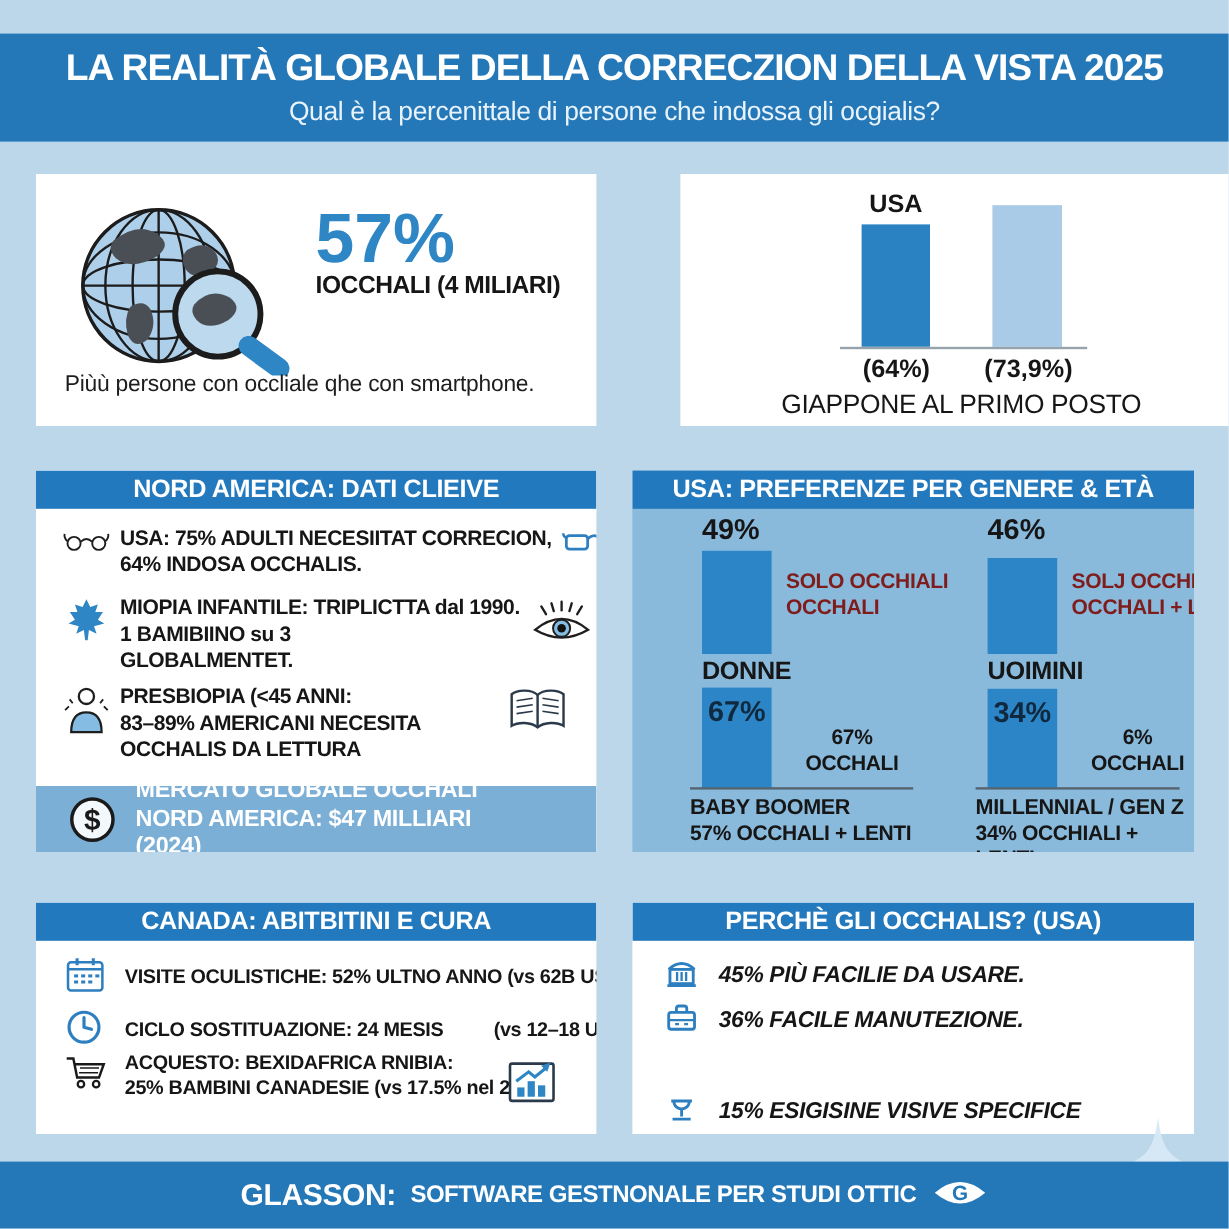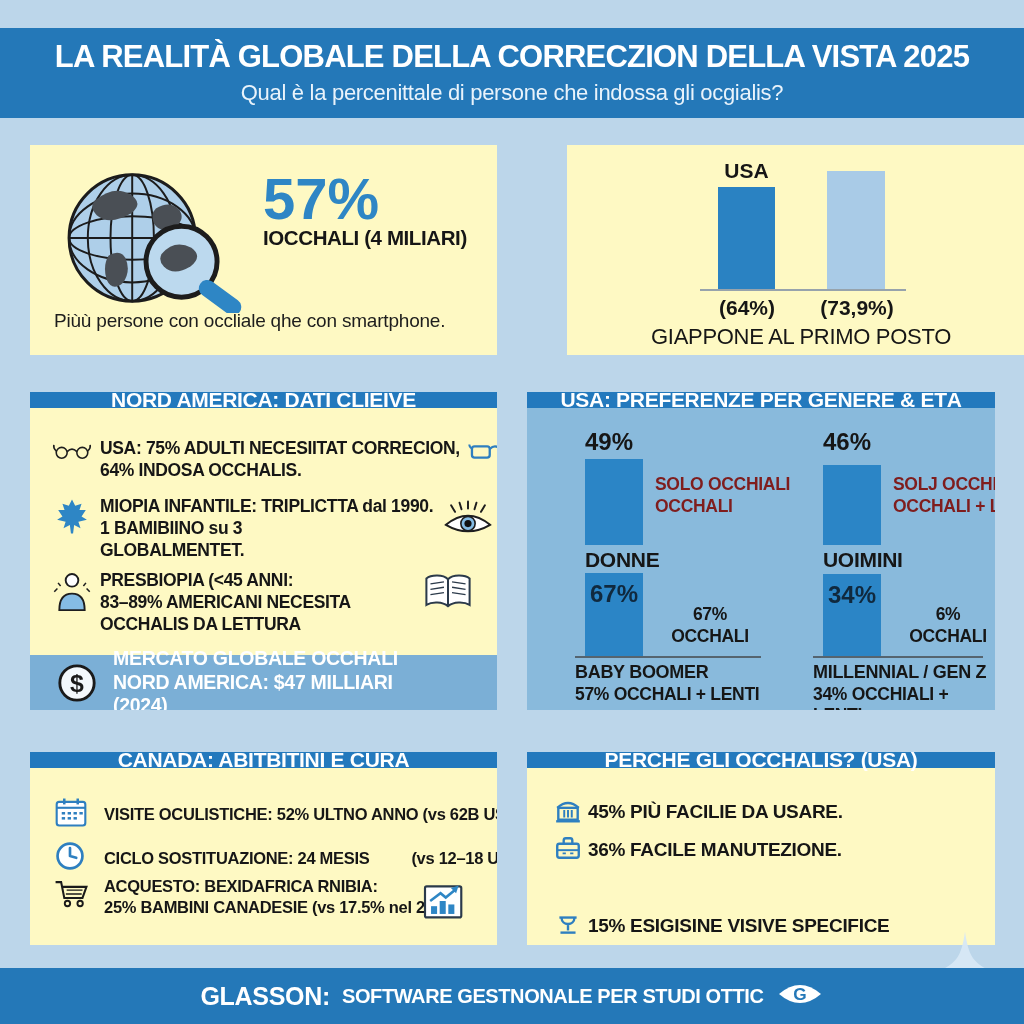--- a/index.html
+++ b/index.html
@@ -4,28 +4,28 @@
 <style>
   html,body{margin:0;padding:0;}
   .page{position:relative;width:1024px;height:1024px;background:#bcd6ea;
         font-family:"Liberation Sans",sans-serif;color:#161616;overflow:hidden;}
   
   .hdr{position:absolute;left:0;top:28px;width:1024px;height:90px;background:#2478b8;
        color:#fff;text-align:center;}
   .hdr h1{margin:11px 0 0;font-size:31px;font-weight:bold;letter-spacing:-0.8px;}
   .hdr p{margin:5px 0 0;font-size:22px;font-weight:400;color:#e9f3fb;letter-spacing:-0.3px;}
   
-  .card{position:absolute;background:#fef9c3;overflow:hidden;}
+  .card{position:absolute;background:#ffffff;overflow:hidden;}
   #card-global{left:30px;top:145px;width:467px;height:210px;}
   #card-japan {left:527px;top:145px;width:468px;height:210px;margin-left:40px;}
   #card-na    {left:30px;top:392px;width:467px;height:318px;}
   #card-pref  {left:527px;top:392px;width:468px;height:318px;background:#89badc;}
   #card-canada{left:30px;top:752px;width:467px;height:193px;}
   #card-why   {left:527px;top:752px;width:468px;height:193px;}
-  .banner{position:absolute;left:0;top:0;width:100%;height:16px;background:#2379bd;color:#fff;
+  .banner{position:absolute;left:0;top:0;width:100%;height:32px;background:#2379bd;color:#fff;
           display:flex;align-items:center;justify-content:center;
           font-size:21px;font-weight:bold;letter-spacing:-0.3px;}
   
   .globe{position:absolute;left:20px;top:18px;}
   .stat{position:absolute;left:233px;top:26px;}
   .stat .pct{font-size:58px;line-height:0.95;font-weight:bold;color:#2e86c5;}
   .stat .sl{font-size:20.5px;font-weight:bold;line-height:1.18;letter-spacing:-0.4px;}
   .gcap{position:absolute;left:24px;top:165px;font-size:19px;letter-spacing:-0.2px;color:#1d1d1d;}
   
   .jlabel{position:absolute;left:151px;width:57px;top:14px;text-align:center;
@@ -70,21 +70,21 @@
   .ca-row{position:absolute;left:24px;display:grid;grid-template-columns:42px 1fr;
           column-gap:8px;align-items:center;}
   .ca-r1{top:44px;} .ca-r2{top:88px;} .ca-r3{top:124px;align-items:flex-start;}
   .ca-txt{font-size:16.5px;font-weight:bold;letter-spacing:-0.3px;white-space:nowrap;}
   .ca-split{display:flex;gap:42px;}
   .ca-lines div{font-size:16.5px;font-weight:bold;letter-spacing:-0.3px;line-height:1.3;
                 white-space:nowrap;}
   .ca-growth{position:absolute;right:32px;top:130px;}
   
   .why-row{position:absolute;left:26px;display:grid;grid-template-columns:34px 1fr;
-           column-gap:1px;align-items:center;}
+           column-gap:12px;align-items:center;font-style:italic;}
   .w-r1{top:44px;} .w-r2{top:82px;} .w-r3{top:120px;} .w-r4{top:158px;}
   .why-txt{font-size:19px;font-weight:bold;letter-spacing:-0.3px;white-space:nowrap;}
   
   .ftr{position:absolute;left:0;top:968px;width:1024px;height:56px;background:#2478b8;
        display:flex;align-items:center;justify-content:center;gap:12px;color:#fff;}
   .ftr .brand{font-size:25px;font-weight:bold;letter-spacing:-0.3px;}
   .ftr .tag{font-size:20px;font-weight:bold;letter-spacing:-0.4px;}
   .sparkle{position:absolute;left:936px;top:930px;}
 </style>
 </head>

